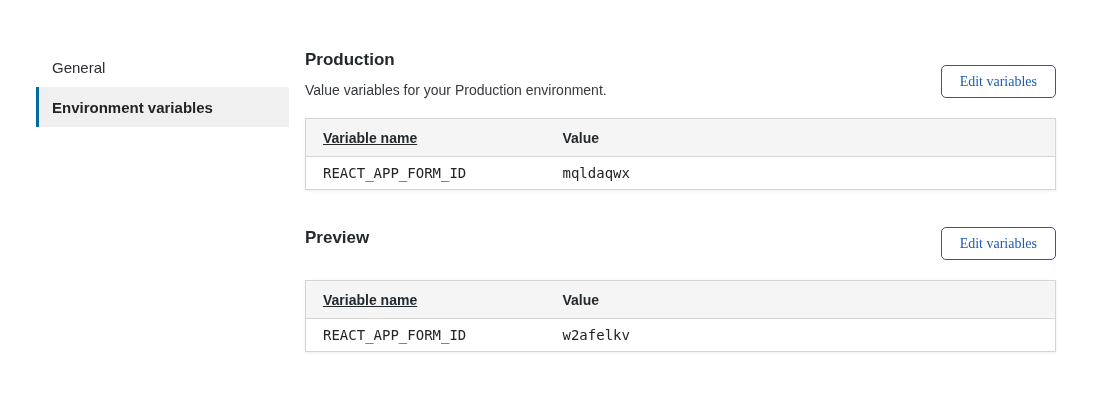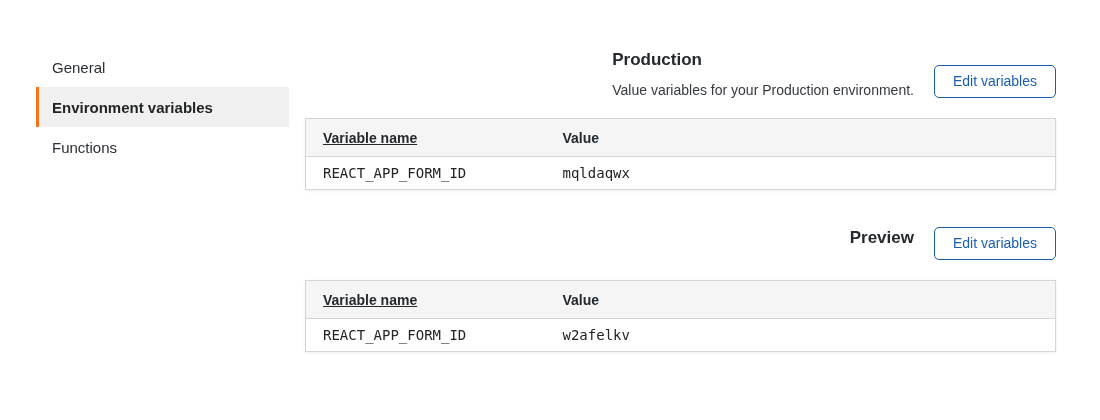--- a/index.html
+++ b/index.html
@@ -24,53 +24,53 @@
     display: flex;
     align-items: center;
     padding-left: 13px;
     font-size: 15px;
     color: #2c2f33;
     cursor: pointer;
     border-left: 3px solid transparent;
   }
   .sidebar-item.active {
     background: #f0f0f0;
-    border-left: 3px solid #f97316;
+    border-left: 3px solid #0369a1;
     font-weight: 700;
     color: #222426;
   }
 
   
   .main {
     flex: 1;
     margin: 50px 44px 0 16px;
     max-width: 751px;
   }
   .section { margin-bottom: 37px; }
   .section-head {
     display: flex;
-    justify-content: flex-end;
+    justify-content: space-between;
     align-items: flex-end;
     gap: 20px;
   }
   .section-title {
     font-size: 17px;
     font-weight: 700;
     color: #24292e;
     margin-bottom: 12px;
   }
   .section-desc {
     font-size: 14px;
     color: #36393d;
   }
   .edit-btn {
     background: #ffffff;
     border: 1px solid #1b5db3;
     color: #1b5db3;
-    font-family: Liberation Sans, sans-serif;
+    font-family: Liberation Serif, serif;
     font-size: 14px;
     border-radius: 5px;
     padding: 0 18px;
     height: 33px;
     line-height: 15px;
     cursor: pointer;
     white-space: nowrap;
   }
 
   
@@ -105,23 +105,20 @@
 <body>
 
 <div class="page">
 
   <nav class="sidebar">
     <div class="sidebar-item">
       <span>General</span>
     </div>
     <div class="sidebar-item active">
       <span>Environment variables</span>
-    </div>
-    <div class="sidebar-item">
-      <span>Functions</span>
     </div>
   </nav>
 
   <main class="main">
 
     <section class="section">
       <div class="section-head">
         <div>
           <h2 class="section-title">Production</h2>
           <p class="section-desc">Value variables for your Production environment.</p>

